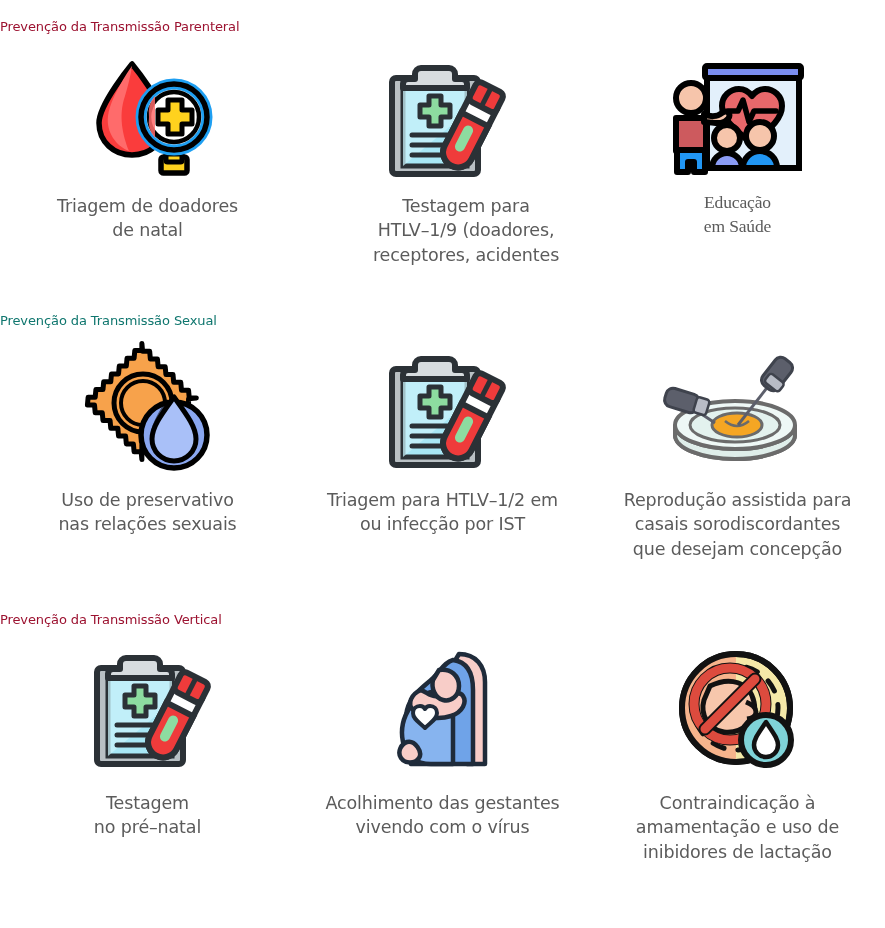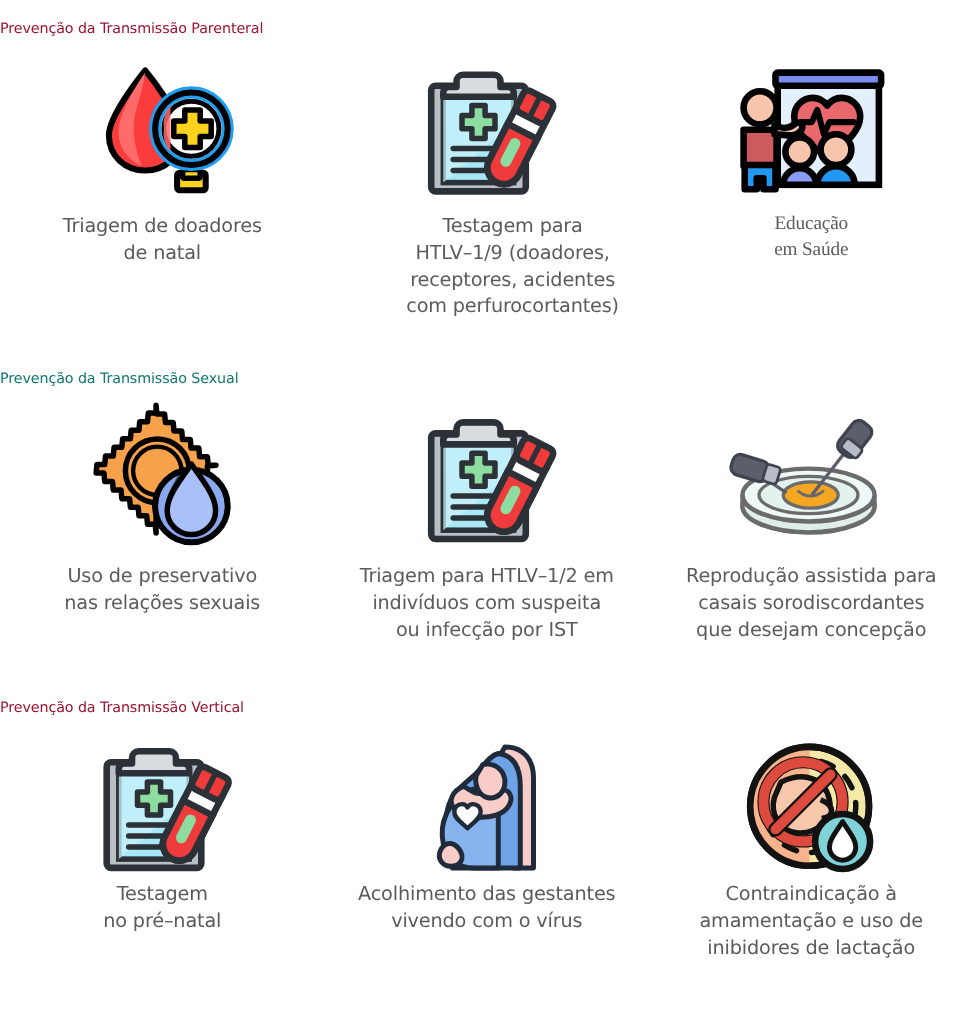--- a/index.html
+++ b/index.html
@@ -77,21 +77,21 @@
   #sec-parenteral .card-2 .caption { margin-top: 4px; font-family: Liberation Serif, serif; }
 
   
   #sec-sexual .section-title { margin-top: 47px; }
   #sec-sexual .cards { margin-top: 16px; }
   #sec-sexual .caption { margin-top: 10px; }
 
   
   #sec-vertical .section-title { margin-top: 52px; }
   #sec-vertical .cards { margin-top: 16px; }
-  #sec-vertical .caption { margin-top: 0; }
+  #sec-vertical .caption { margin-top: 14px; }
 
   .line { display: block; }
   svg { display: block; overflow: visible; }
 </style>
 </head>
 <body style="color: rgb(91, 91, 91); background: rgb(255, 255, 255);">
 
 <div class="infographic">
 
   <section class="section" id="sec-parenteral">
@@ -150,21 +150,20 @@
               <rect x="70" y="26" width="30" height="22" rx="5" fill="#ef3b3b" stroke="#2b3136" stroke-width="6"></rect>
               <line x1="85" y1="26" x2="85" y2="48" stroke="#2b3136" stroke-width="5"></line>
               <rect x="79" y="70" width="10" height="28" rx="5" fill="#8ddca0"></rect>
             </g>
           </svg>
         </div>
         <div class="caption">
           <span class="line">Testagem para</span>
           <span class="line">HTLV–1/9 (doadores,</span>
           <span class="line">receptores, acidentes</span>
-          <span class="line">com perfurocortantes)</span>
         </div>
       </div>
 
       <div class="card card-2">
         <div class="icon-wrap">
           <svg width="148" height="126" viewBox="0 0 148 126" xmlns="http://www.w3.org/2000/svg">
 
             <rect x="43" y="14" width="92" height="98" fill="#e3f0fb" stroke="#000" stroke-width="6"></rect>
             <rect x="41" y="10" width="96" height="12" rx="2" fill="#7b8ef0" stroke="#000" stroke-width="6"></rect>
 
@@ -240,21 +239,20 @@
               <rect x="70" y="28" width="30" height="86" rx="15" fill="#ffffff" stroke="#2b3136" stroke-width="6"></rect>
               <path d="M70 62 h30 v37 a15 15 0 0 1 -15 15 a15 15 0 0 1 -15 -15 z" fill="#ef3b3b" stroke="#2b3136" stroke-width="6"></path>
               <rect x="70" y="26" width="30" height="22" rx="5" fill="#ef3b3b" stroke="#2b3136" stroke-width="6"></rect>
               <line x1="85" y1="26" x2="85" y2="48" stroke="#2b3136" stroke-width="5"></line>
               <rect x="79" y="70" width="10" height="28" rx="5" fill="#8ddca0"></rect>
             </g>
           </svg>
         </div>
         <div class="caption">
           <span class="line">Triagem para HTLV–1/2 em</span>
-          <span class="line">indivíduos com suspeita</span>
           <span class="line">ou infecção por IST</span>
         </div>
       </div>
 
       <div class="card">
         <div class="icon-wrap">
           <svg width="150" height="126" viewBox="0 0 150 126" xmlns="http://www.w3.org/2000/svg">
 
             <ellipse cx="72" cy="88" rx="60" ry="24" fill="#eaf6f3" stroke="#6b6b6b" stroke-width="4"></ellipse>
             <path d="M12 78 a60 24 0 0 0 120 0 v10 a60 24 0 0 1 -120 0 z" fill="#dfeeea" stroke="#6b6b6b" stroke-width="4"></path>

